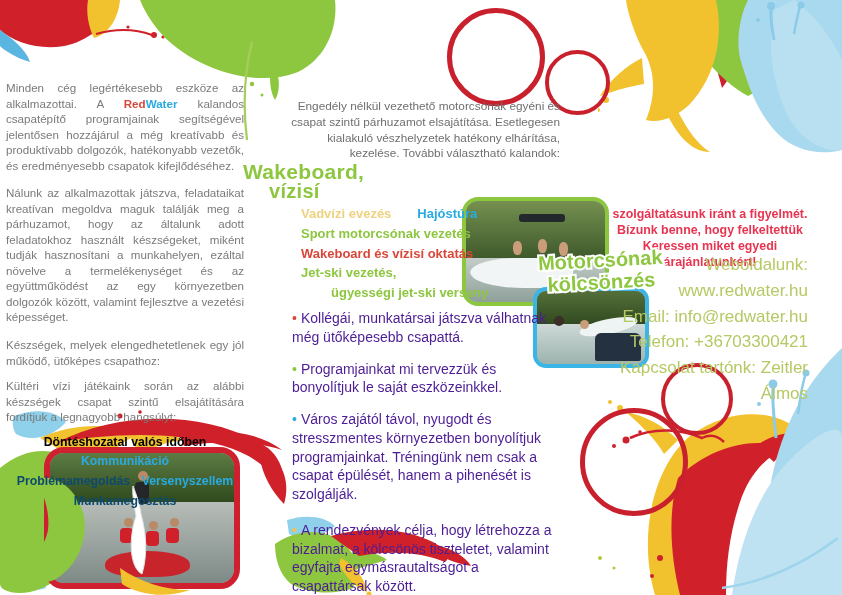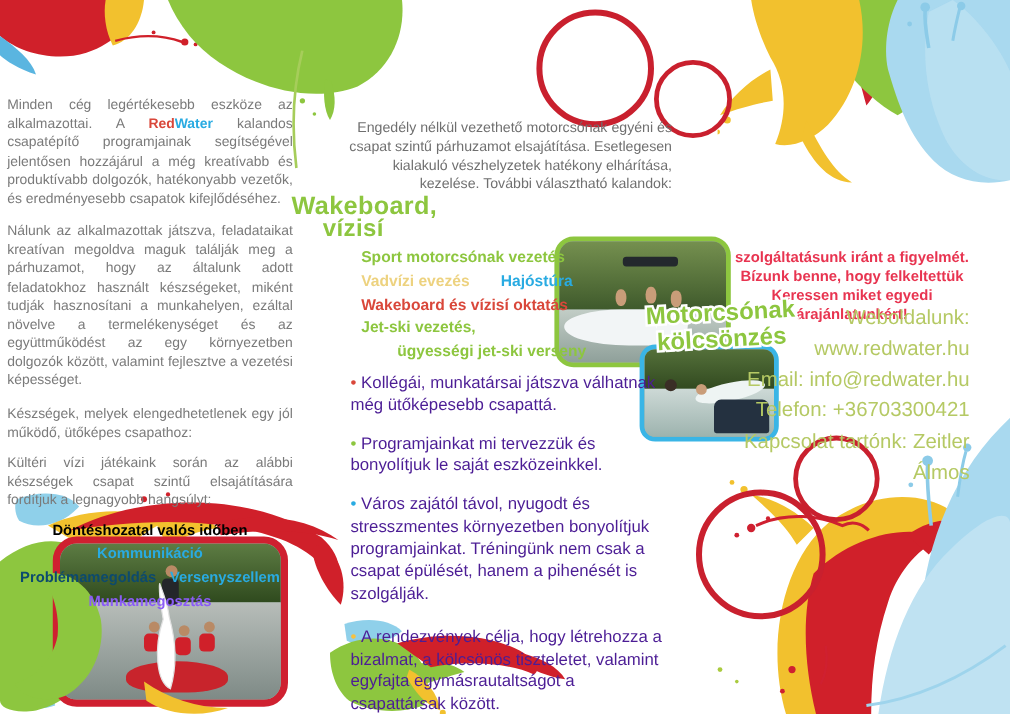--- a/index.html
+++ b/index.html
@@ -192,32 +192,32 @@
     <p style="margin-bottom:10px">Készségek, melyek elengedhetetlenek egy jól működő, ütőképes csapathoz:</p>
     <p style="margin-bottom:8px">Kültéri vízi játékaink során az alábbi készségek csapat szintű elsajátítására fordítjuk a legnagyobb hangsúlyt:</p>
     <div class="skills">
       <div>
         <span style="color: #000000;">Döntéshozatal valós időben</span>
         <span style="color: rgb(41, 171, 226);">Kommunikáció</span>
       </div>
       <div>
         <span style="color: #0c4a6e;">Problémamegoldás</span>
         <span style="color: rgb(41, 171, 226);">Versenyszellem</span>
-        <span style="color: #8b5cf6;">Munkamegosztás</span>
+        <span style="color: #0c4a6e;">Munkamegosztás</span>
       </div>
     </div>
   </div>
 
   <div class="abs mid-intro">Engedély nélkül vezethető motorcsónak egyéni és csapat szintű párhuzamot elsajátítása. Esetlegesen kialakuló vészhelyzetek hatékony elhárítása, kezelése. További választható kalandok:</div>
   <div class="abs mid-head1">Wakeboard,</div>
   <div class="abs mid-head2">vízisí</div>
 
   <div class="abs activities">
+    <div><span style="color: rgb(237, 210, 127);">Vadvízi evezés</span><span class="act-gap" style="color: rgb(41, 171, 226);">Hajóstúra</span></div>
     <div><span style="color: rgb(141, 198, 63);">Sport motorcsónak vezetés</span></div>
-    <div><span style="color: rgb(237, 210, 127);">Vadvízi evezés</span><span class="act-gap" style="color: rgb(41, 171, 226);">Hajóstúra</span></div>
     <div><span style="color: rgb(217, 71, 58);">Wakeboard és vízisí oktatás</span></div>
     <div><span style="color: rgb(141, 198, 63);">Jet-ski vezetés,</span></div>
     <div class="act-indent"><span style="color: rgb(141, 198, 63);">ügyességi jet-ski verseny</span></div>
   </div>
 
   <div class="abs bullets">
     <div class="bullet"><span class="dot" style="color: rgb(217, 71, 58);"></span><span>Kollégái, munkatársai játszva válhatnak még ütőképesebb csapattá.</span></div>
     <div class="bullet"><span class="dot" style="color: rgb(141, 198, 63);"></span><span>Programjainkat mi tervezzük és bonyolítjuk le saját eszközeinkkel.</span></div>
     <div class="bullet last-gap"><span class="dot" style="color: rgb(41, 171, 226);"></span><span>Város zajától távol, nyugodt és stresszmentes környezetben bonyolítjuk programjainkat. Tréningünk nem csak a csapat épülését, hanem a pihenését is szolgálják.</span></div>
     <div class="bullet"><span class="dot" style="color: rgb(247, 193, 65);"></span><span>A rendezvények célja, hogy létrehozza a bizalmat, a kölcsönös tiszteletet, valamint egyfajta egymásrautaltságot a csapattársak között.</span></div>

